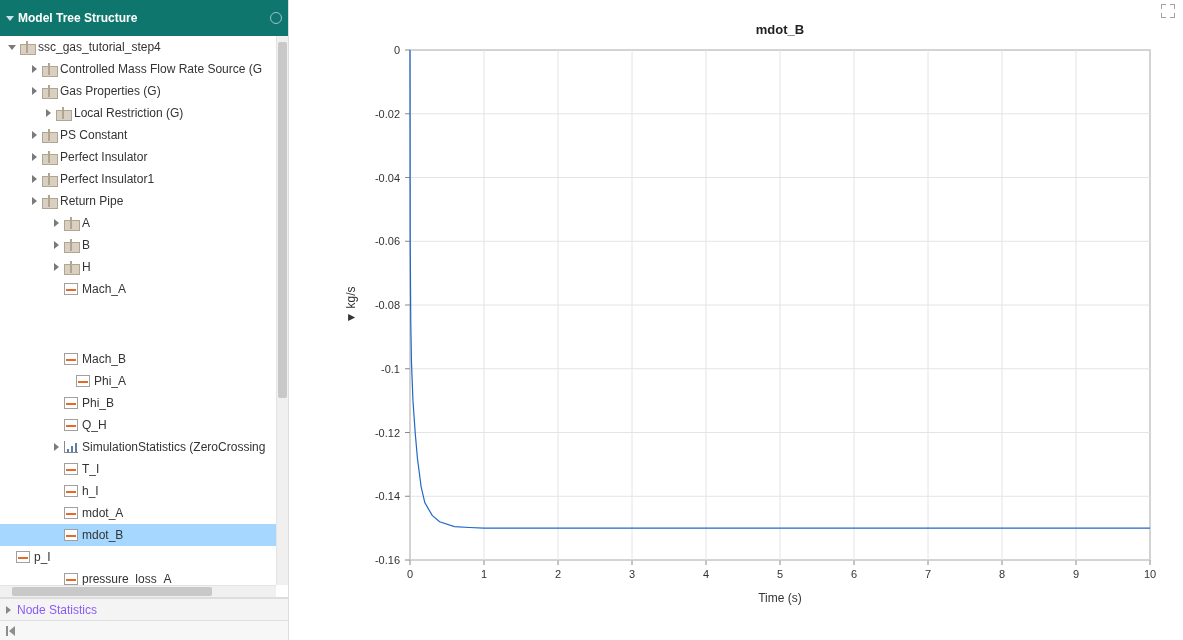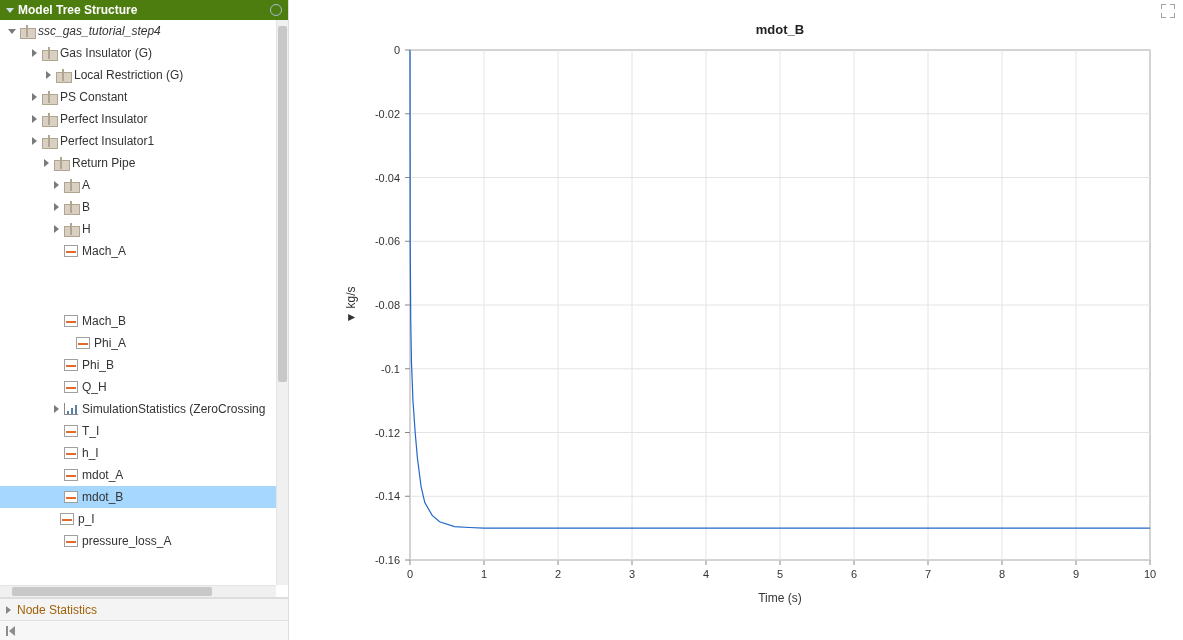--- a/index.html
+++ b/index.html
@@ -17,23 +17,23 @@
     position: absolute;
     left: 0; top: 0;
     width: 289px;
     height: 640px;
     display: flex;
     flex-direction: column;
     background: #fff;
     border-right: 1px solid #ddd;
   }
   .panel-header {
-    background: #4d7c0f;
+    background: #0f766e;
     color: #fff;
-    height: 20px;
+    height: 36px;
     display: flex;
     align-items: center;
     padding: 6px 6px;
     font-size: 12px;
     font-weight: 600;
     justify-content: space-between;
   }
   .panel-header .left { display:flex; align-items:center; gap:4px; }
   .panel-header .arrow {
     width: 0; height: 0;
@@ -145,21 +145,21 @@
     position:absolute; bottom:0; width:2px; background:#5a7fa3;
   }
   .node-label { }
   .footer-panel {
     height: 22px;
     background: #f4f4f4;
     border-top:1px solid #ddd;
     display:flex; align-items:center;
     padding: 4px 6px;
     justify-content: space-between;
-    color:#a16207;
+    color:#8b5cf6;
   }
   .footer-panel .left { display:flex; align-items:center; gap:6px;}
   .footer-panel .tri {
     width:0; height:0;
     border-top:4px solid transparent;
     border-bottom:4px solid transparent;
     border-left:5px solid #888;
   }
   .bottom-bar {
     height:20px;
@@ -206,29 +206,34 @@
   <div class="panel-header">
     <span class="left">
       <span class="arrow"></span>
       <span>Model Tree Structure</span>
     </span>
     <span class="gear"></span>
   </div>
 
   <div class="tree-scroll">
     <div class="tree" id="tree-container">
-        <div class="node" style="padding-left: 4px; font-style: italic;">
+        <div class="node" style="padding-left: 4px;">
           <span class="twisty open"></span>
           <span class="pkg-icon"></span>
           <span class="node-label">ssc_gas_tutorial_step4</span>
         </div>
         <div class="node" style="padding-left: 26px;">
           <span class="twisty closed"></span>
           <span class="pkg-icon"></span>
-          <span class="node-label">Gas Insulator (G)</span>
+          <span class="node-label">Controlled Mass Flow Rate Source (G</span>
+        </div>
+        <div class="node" style="padding-left: 26px;">
+          <span class="twisty closed"></span>
+          <span class="pkg-icon"></span>
+          <span class="node-label">Gas Properties (G)</span>
         </div>
         <div class="node" style="padding-left: 40px;">
           <span class="twisty closed"></span>
           <span class="pkg-icon"></span>
           <span class="node-label">Local Restriction (G)</span>
         </div>
         <div class="node" style="padding-left: 26px;">
           <span class="twisty closed"></span>
           <span class="pkg-icon"></span>
           <span class="node-label">PS Constant</span>
@@ -236,21 +241,21 @@
         <div class="node" style="padding-left: 26px;">
           <span class="twisty closed"></span>
           <span class="pkg-icon"></span>
           <span class="node-label">Perfect Insulator</span>
         </div>
         <div class="node" style="padding-left: 26px;">
           <span class="twisty closed"></span>
           <span class="pkg-icon"></span>
           <span class="node-label">Perfect Insulator1</span>
         </div>
-        <div class="node" style="padding-left: 38px;">
+        <div class="node" style="padding-left: 26px;">
           <span class="twisty closed"></span>
           <span class="pkg-icon"></span>
           <span class="node-label">Return Pipe</span>
         </div>
         <div class="node" style="padding-left: 48px;">
           <span class="twisty closed"></span>
           <span class="pkg-icon"></span>
           <span class="node-label">A</span>
         </div>
         <div class="node" style="padding-left: 48px;">
@@ -310,21 +315,21 @@
         <div class="node" style="padding-left: 48px;">
           <span class="twisty none"></span>
           <span class="sig-icon"></span>
           <span class="node-label">mdot_A</span>
         </div>
         <div class="node selected" style="padding-left: 48px;">
           <span class="twisty none"></span>
           <span class="sig-icon"></span>
           <span class="node-label">mdot_B</span>
         </div>
-        <div class="node" style=" margin-left: 44px;">
+        <div class="node" style="">
           <span class="twisty none"></span>
           <span class="sig-icon"></span>
           <span class="node-label">p_I</span>
         </div>
         <div class="node" style="padding-left: 48px;">
           <span class="twisty none"></span>
           <span class="sig-icon"></span>
           <span class="node-label">pressure_loss_A</span>
         </div>
       </div>

